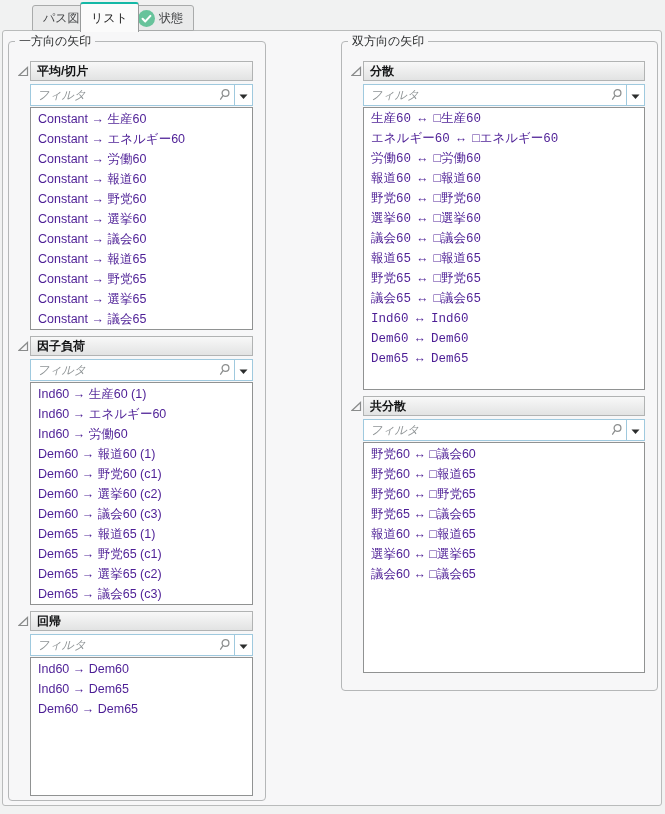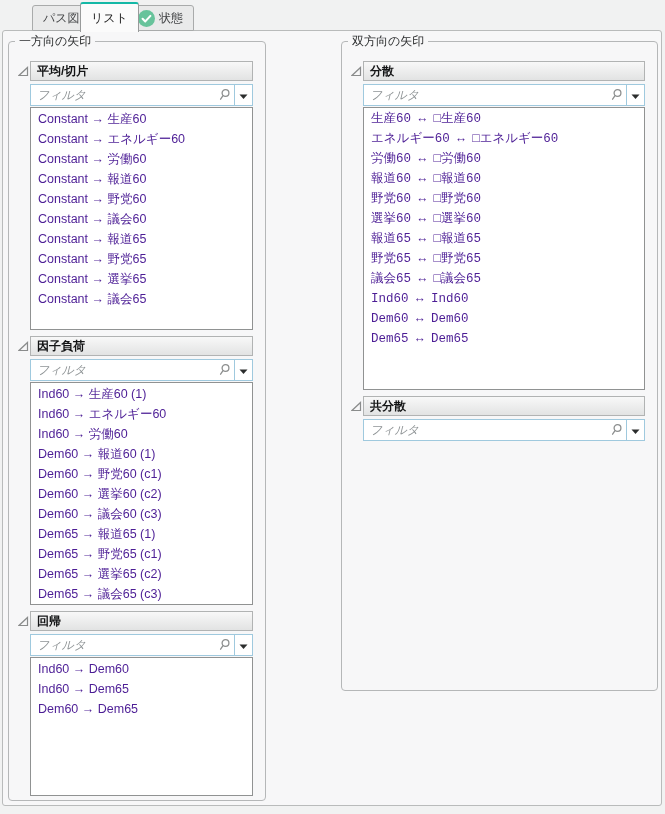--- a/index.html
+++ b/index.html
@@ -163,20 +163,21 @@
                   <polygon points="0.5,0.5 8.5,0.5 4.5,5" fill="#2b2d2d"></polygon>
                 </svg></span>
             </button>
           </div>
           <div class="list list-mean-intercept">
             <div class="list-item">Constant → 生産60</div>
             <div class="list-item">Constant → エネルギー60</div>
             <div class="list-item">Constant → 労働60</div>
             <div class="list-item">Constant → 報道60</div>
             <div class="list-item">Constant → 野党60</div>
+            <div class="list-item">Constant → 選挙60</div>
             <div class="list-item">Constant → 議会60</div>
             <div class="list-item">Constant → 報道65</div>
             <div class="list-item">Constant → 野党65</div>
             <div class="list-item">Constant → 選挙65</div>
             <div class="list-item">Constant → 議会65</div>
           </div>
         </div>
         <div class="section">
           <div class="section-header">
             <span class="tri">
@@ -280,20 +281,21 @@
                 </svg></span>
             </button>
           </div>
           <div class="list list-variance">
             <div class="list-item">生産60 ↔ □生産60</div>
             <div class="list-item">エネルギー60 ↔ □エネルギー60</div>
             <div class="list-item">労働60 ↔ □労働60</div>
             <div class="list-item">報道60 ↔ □報道60</div>
             <div class="list-item">野党60 ↔ □野党60</div>
             <div class="list-item">選挙60 ↔ □選挙60</div>
+            <div class="list-item">議会60 ↔ □議会60</div>
             <div class="list-item">報道65 ↔ □報道65</div>
             <div class="list-item">野党65 ↔ □野党65</div>
             <div class="list-item">議会65 ↔ □議会65</div>
             <div class="list-item">Ind60 ↔ Ind60</div>
             <div class="list-item">Dem60 ↔ Dem60</div>
             <div class="list-item">Dem65 ↔ Dem65</div>
           </div>
         </div>
         <div class="section">
           <div class="section-header">
@@ -314,16 +316,25 @@
                 <line x1="5" y1="7.7" x2="2.6" y2="11.2" stroke="#8d8f8f" stroke-width="1.3" stroke-linecap="round"></line>
               </svg>
             </span>
             <span class="filter-sep"></span>
             <button class="dd-btn">
               <span><svg width="9" height="6" viewBox="0 0 9 6">
                   <polygon points="0.5,0.5 8.5,0.5 4.5,5" fill="#2b2d2d"></polygon>
                 </svg></span>
             </button>
           </div>
+          <div class="list list-covariance">
+            <div class="list-item">野党60 ↔ □議会60</div>
+            <div class="list-item">野党60 ↔ □報道65</div>
+            <div class="list-item">野党60 ↔ □野党65</div>
+            <div class="list-item">野党65 ↔ □議会65</div>
+            <div class="list-item">報道60 ↔ □報道65</div>
+            <div class="list-item">選挙60 ↔ □選挙65</div>
+            <div class="list-item">議会60 ↔ □議会65</div>
+          </div>
         </div>
       </div>
   </div>
 </div>
 
 </body></html>

